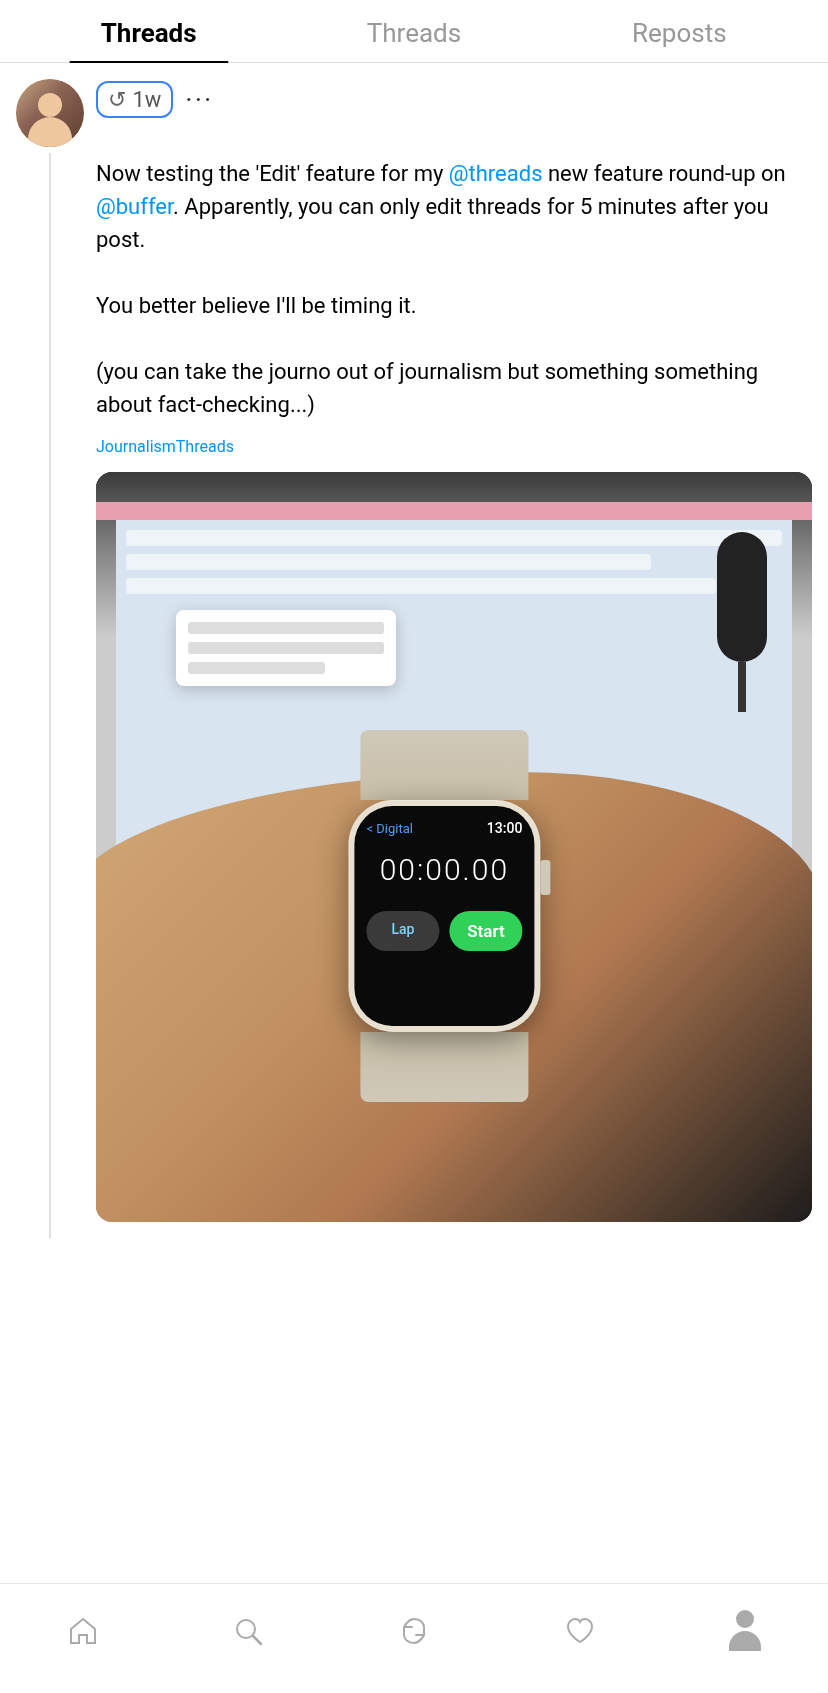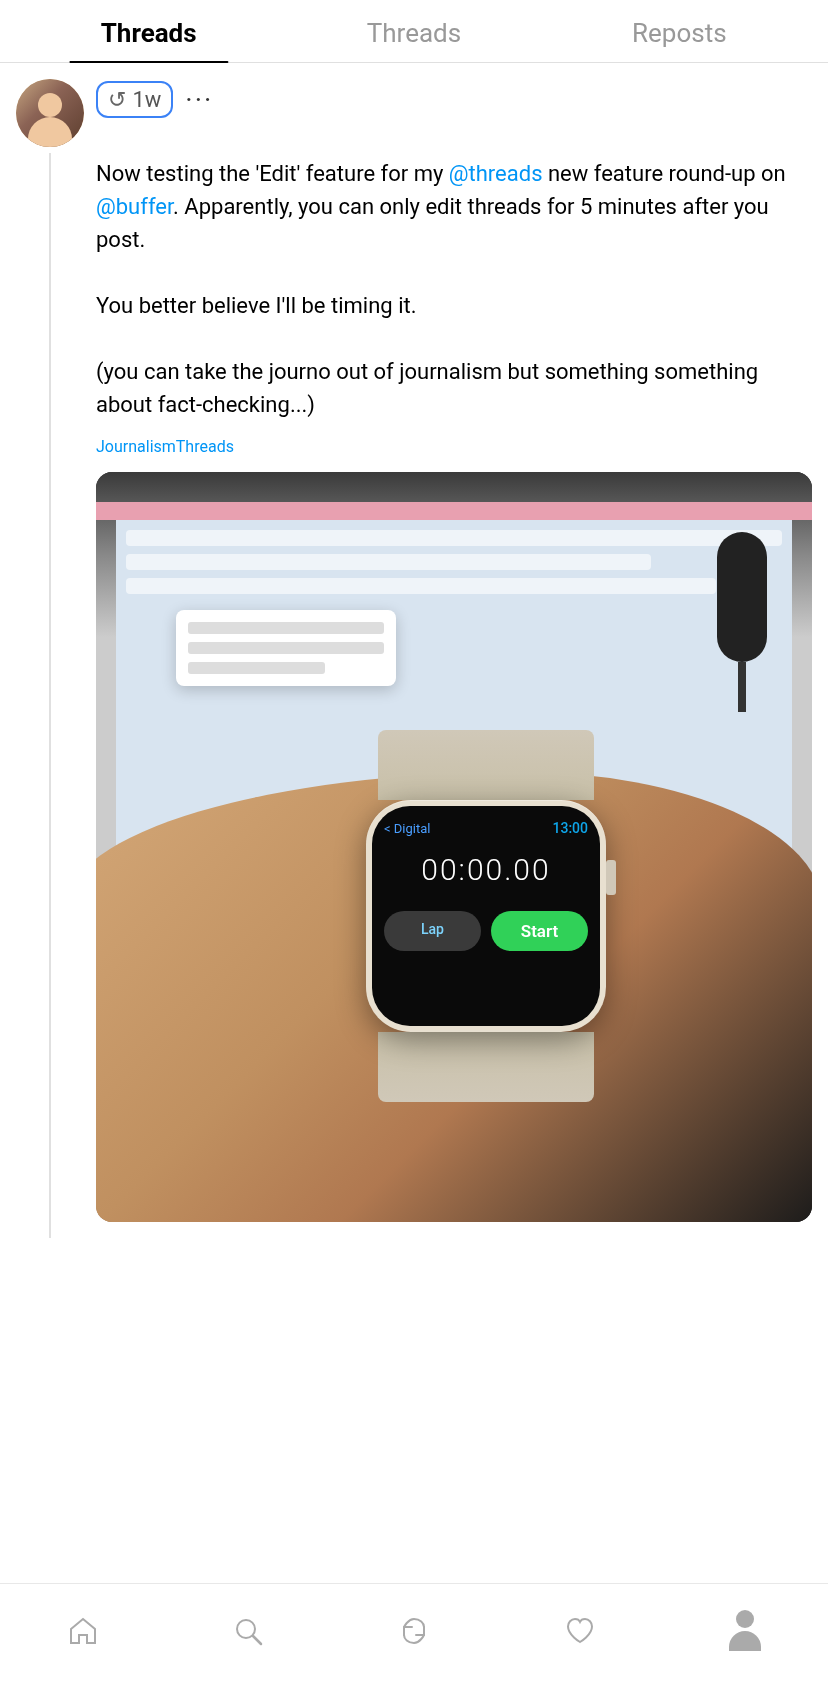--- a/index.html
+++ b/index.html
@@ -317,22 +317,21 @@
       background: linear-gradient(135deg, #d4a878 0%, #c09060 40%, #b07850 60%, #1a1a1a 100%);
       border-radius: 60% 40% 0 0 / 30% 30% 0 0;
     }
 
     
     .apple-watch {
       position: absolute;
       bottom: 120px;
       left: 50%;
       transform: translateX(-55%);
-      width: 240px;
-      margin-left: 44px;
+      width: 192px;
     }
     .watch-body {
       background: #e8e0d0;
       border-radius: 45px;
       padding: 6px;
       box-shadow: 0 8px 30px rgba(0,0,0,0.4), inset 0 1px 0 rgba(255,255,255,0.3);
       position: relative;
     }
     .watch-crown {
       position: absolute;
@@ -353,21 +352,21 @@
       display: flex;
       justify-content: space-between;
       align-items: center;
       margin-bottom: 6px;
     }
     .watch-back {
       color: #4a9eff;
       font-size: 13px;
     }
     .watch-time {
-      color: #0ea5e9;
+      color: #ffffff;
       font-size: 14px;
       font-weight: 500;
     }
     .watch-timer-display {
       text-align: center;
       padding: 10px 0 16px;
     }
     .watch-timer-value {
       font-size: 30px;
       font-weight: 300;

